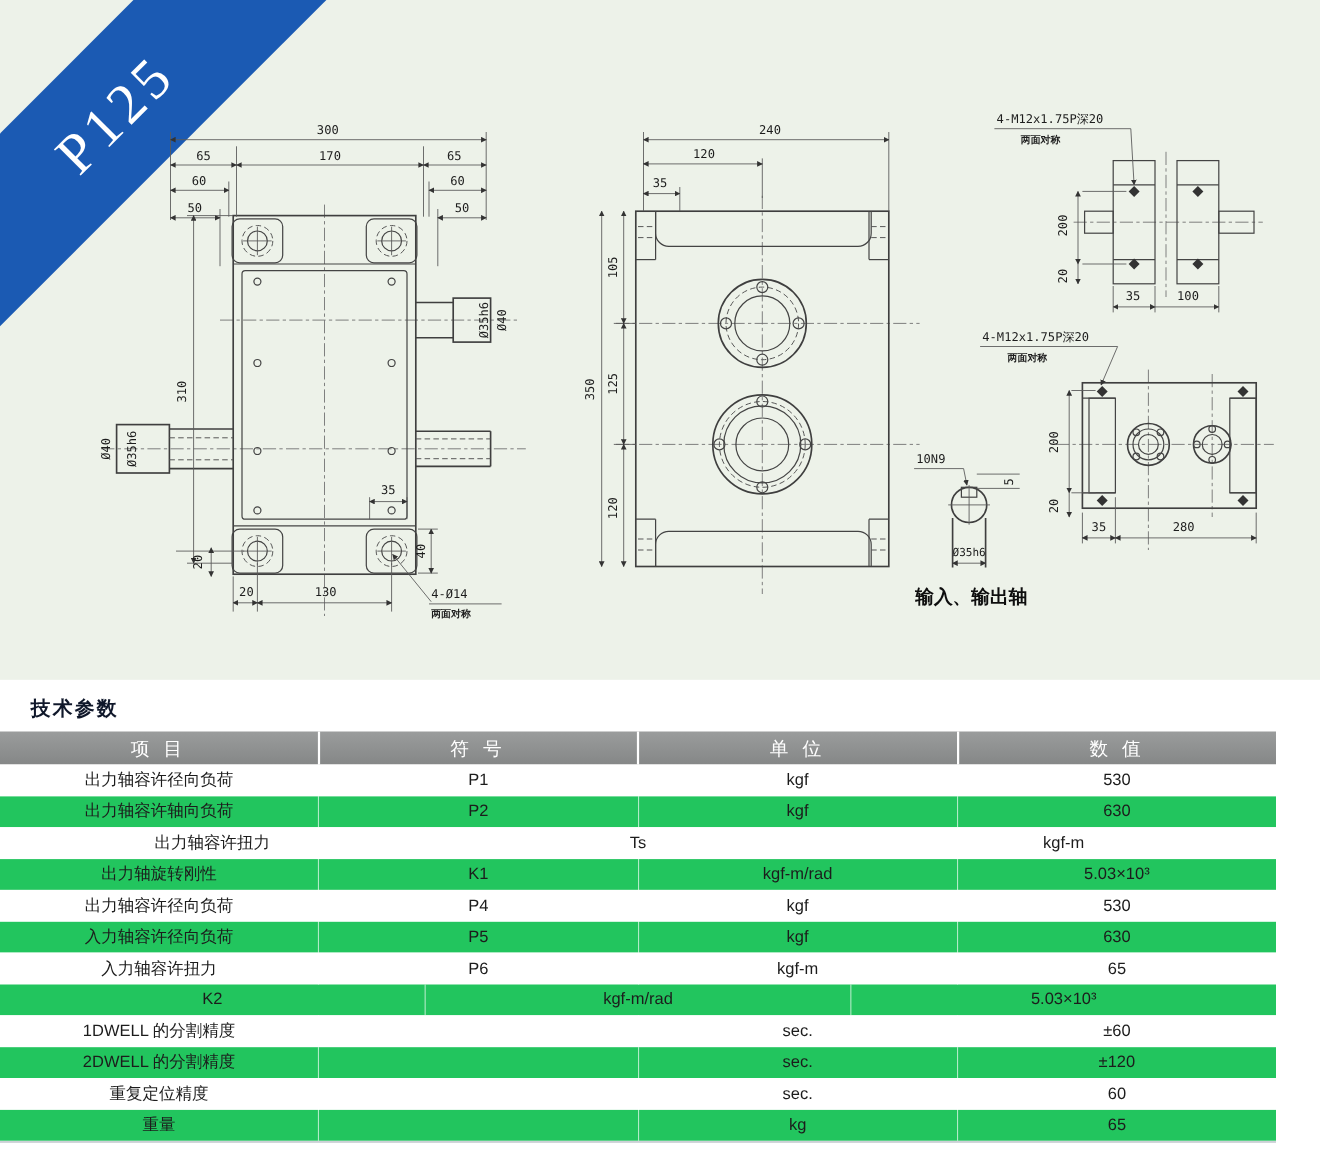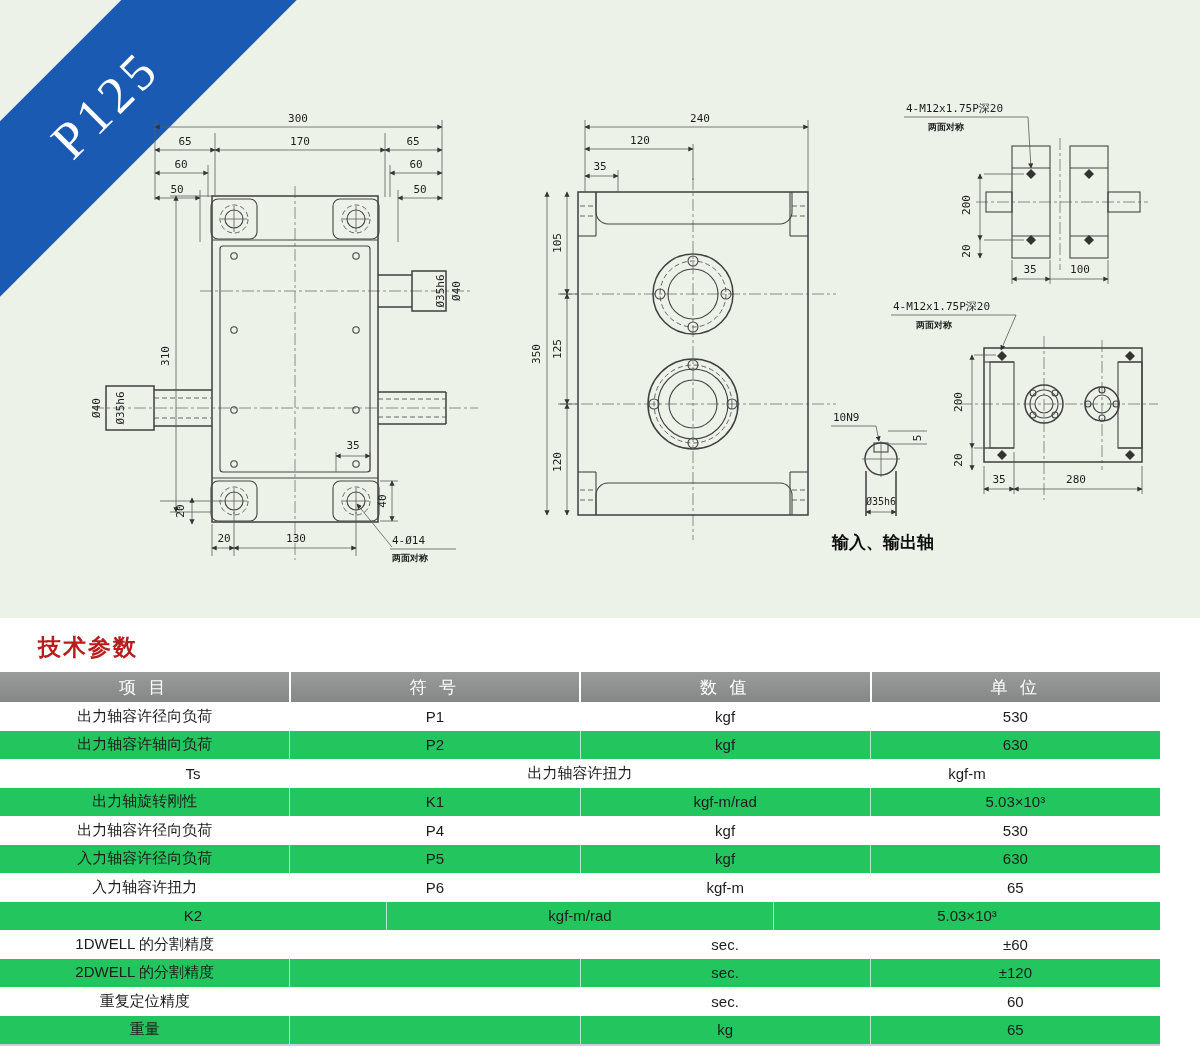--- a/index.html
+++ b/index.html
@@ -29,21 +29,21 @@
   .cl{stroke:#707070;stroke-width:0.8;fill:none;stroke-dasharray:12 3 3 3}
   .hd{stroke:#555555;stroke-width:0.9;fill:none;stroke-dasharray:5 3}
   .dim{font:11px "DejaVu Sans Mono",monospace;fill:#1d1d1d;text-anchor:middle}
   .dims{font:11px "DejaVu Sans Mono",monospace;fill:#1d1d1d;text-anchor:start}
   .dimcn{font:bold 9px "DejaVu Sans",sans-serif;fill:#1d1d1d;text-anchor:start}
   .dia{font:10px "DejaVu Sans Mono",monospace;fill:#1d1d1d;text-anchor:middle}
   .cap{font:bold 17px "DejaVu Sans",sans-serif;fill:#0e0e0e;text-anchor:start}
   .bolt{fill:#333}
   
   .spec-title{
-    margin:14px 0 9px 38px;font-size:23px;font-weight:bold;color:#b91c1c;
+    margin:14px 0 9px 28px;font-size:18px;font-weight:bold;color:#0f172a;
     letter-spacing:2px;
   }
   .spec-table{width:1160px;border-bottom:2px solid #ccd1d6;}
   .thead{display:flex;height:30px;background:linear-gradient(#9a9c9c,#858787);}
   .th{
     flex:1;display:flex;align-items:center;justify-content:center;
     color:#fff;font-size:17px;letter-spacing:4px;
     border-right:2px solid #fff;box-sizing:border-box;
   }
   .th:last-child{border-right:none;}
@@ -357,39 +357,39 @@
     </g>
   </svg>
 </div>
 
 <div class="spec-title">技术参数</div>
 
 <div class="spec-table">
   <div class="thead">
     <div class="th">项 目</div>
     <div class="th">符 号</div>
+    <div class="th">单 位</div>
     <div class="th">数 值</div>
-    <div class="th">单 位</div>
   </div>
 
   <div class="tr">
     <div class="td">出力轴容许径向负荷</div>
     <div class="td">P1</div>
     <div class="td">kgf</div>
     <div class="td">530</div>
   </div>
   <div class="tr alt">
     <div class="td">出力轴容许轴向负荷</div>
     <div class="td">P2</div>
     <div class="td">kgf</div>
     <div class="td">630</div>
   </div>
   <div class="tr">
+    <div class="td">出力轴容许扭力</div>
     <div class="td">Ts</div>
-    <div class="td">出力轴容许扭力</div>
     <div class="td">kgf-m</div>
   </div>
   <div class="tr alt">
     <div class="td">出力轴旋转刚性</div>
     <div class="td">K1</div>
     <div class="td">kgf-m/rad</div>
     <div class="td">5.03×10³</div>
   </div>
   <div class="tr">
     <div class="td">出力轴容许径向负荷</div>

